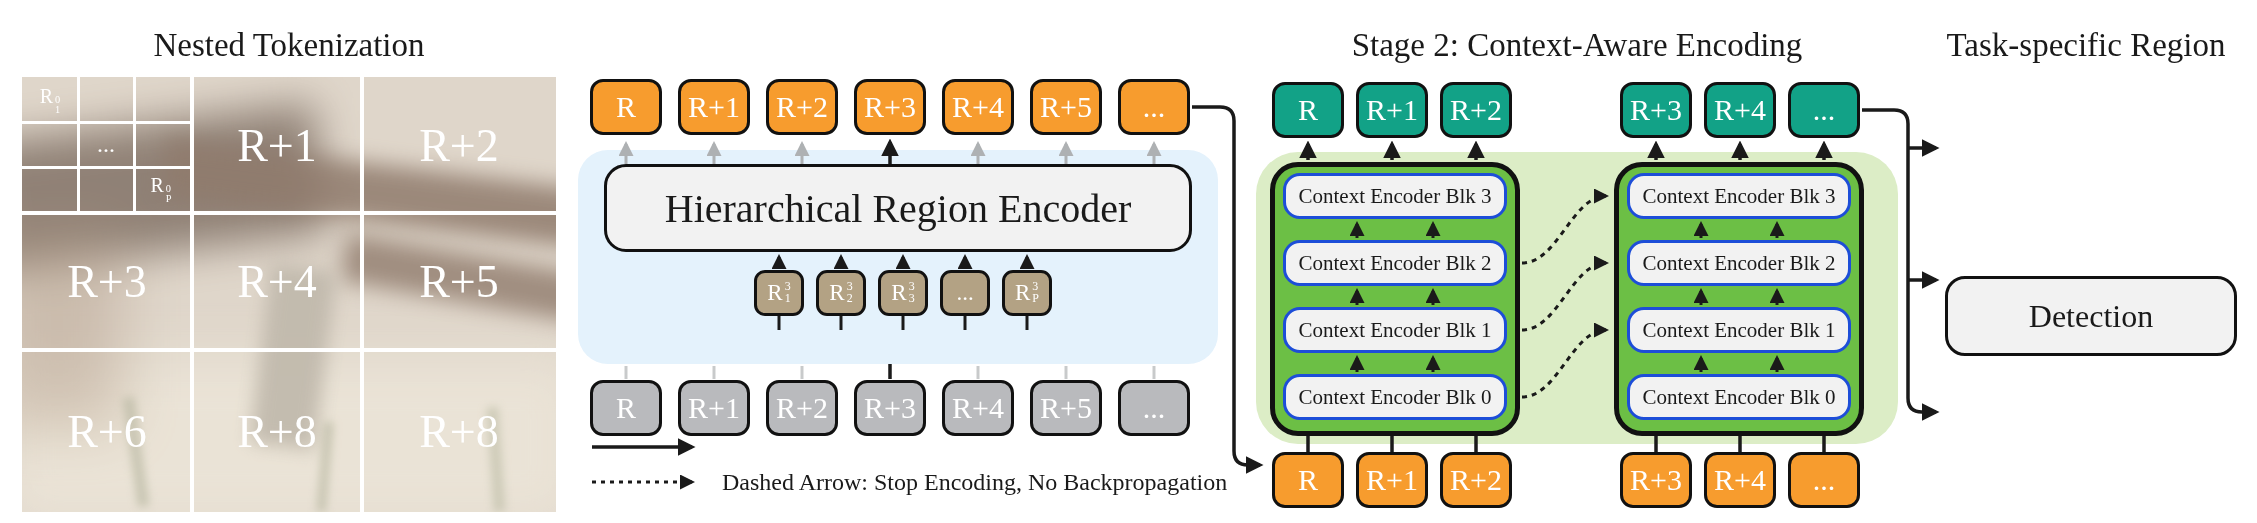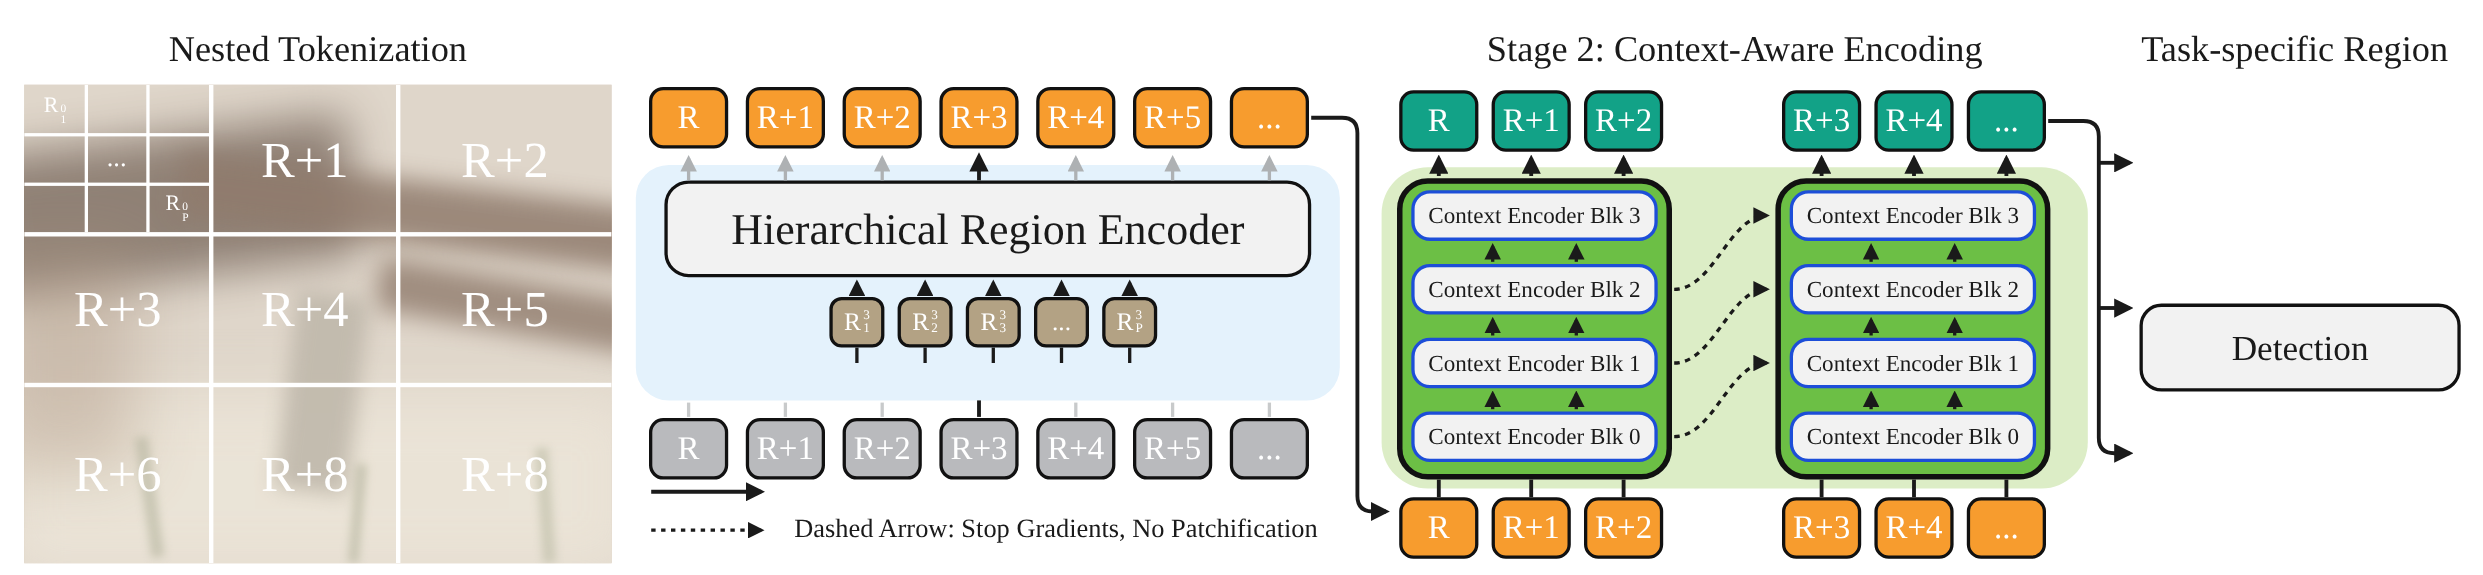--- a/index.html
+++ b/index.html
@@ -151,21 +151,21 @@
   </div>
 
   <div class="token grayT" style="left:590px;top:380px;">R</div>
   <div class="token grayT" style="left:678px;top:380px;">R+1</div>
   <div class="token grayT" style="left:766px;top:380px;">R+2</div>
   <div class="token grayT" style="left:854px;top:380px;">R+3</div>
   <div class="token grayT" style="left:942px;top:380px;">R+4</div>
   <div class="token grayT" style="left:1030px;top:380px;">R+5</div>
   <div class="token grayT" style="left:1118px;top:380px;">...</div>
 
-  <div class="legend-text" style="left:722px;top:482px;">Dashed Arrow: Stop Gradients, No Patchification</div>
+  <div class="legend-text" style="left:722px;top:482px;">Dashed Arrow: Stop Encoding, No Backpropagation</div>
 
   <div class="greenbg"></div>
   <div class="stack" style="left:1270px;"></div>
   <div class="stack" style="left:1614px;"></div>
 
   <div class="blk" style="left:1283px;top:173px;">Context Encoder Blk 3</div>
   <div class="blk" style="left:1283px;top:240px;">Context Encoder Blk 2</div>
   <div class="blk" style="left:1283px;top:307px;">Context Encoder Blk 1</div>
   <div class="blk" style="left:1283px;top:374px;">Context Encoder Blk 0</div>
 

